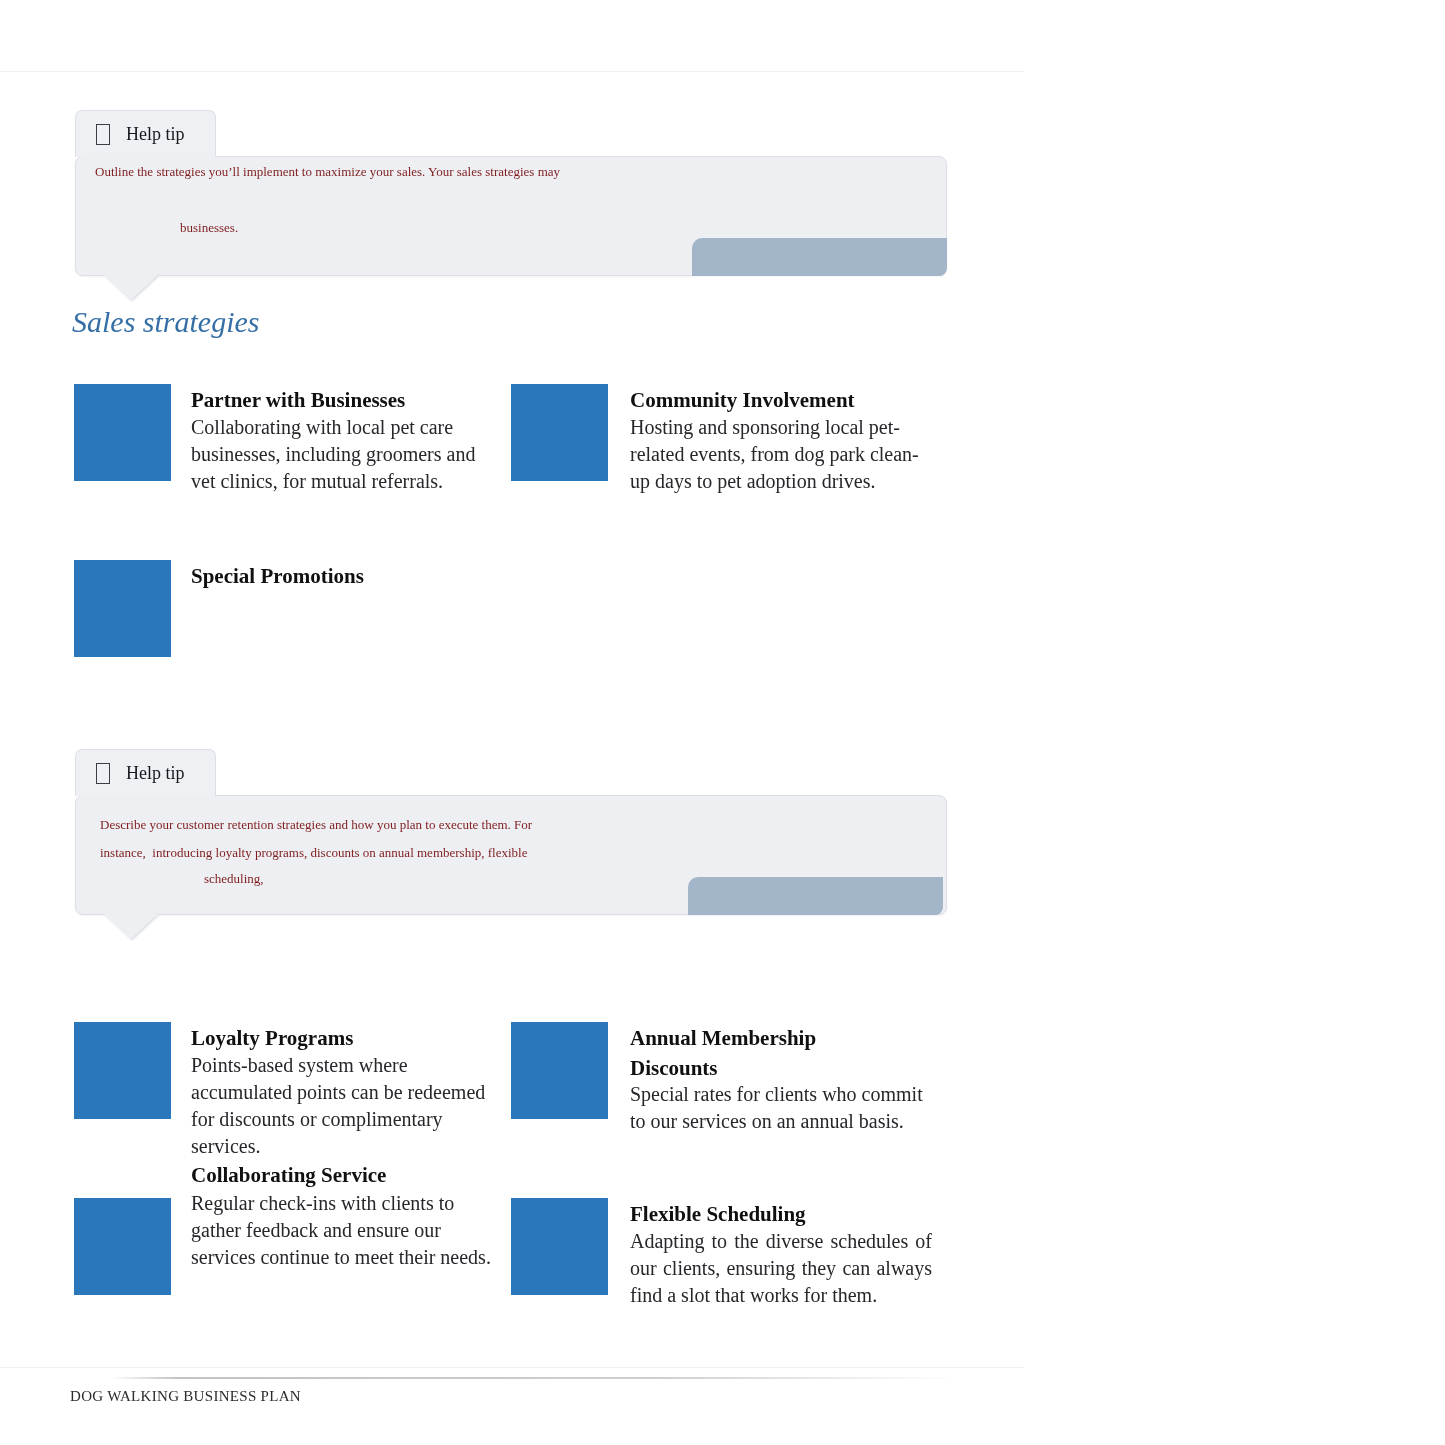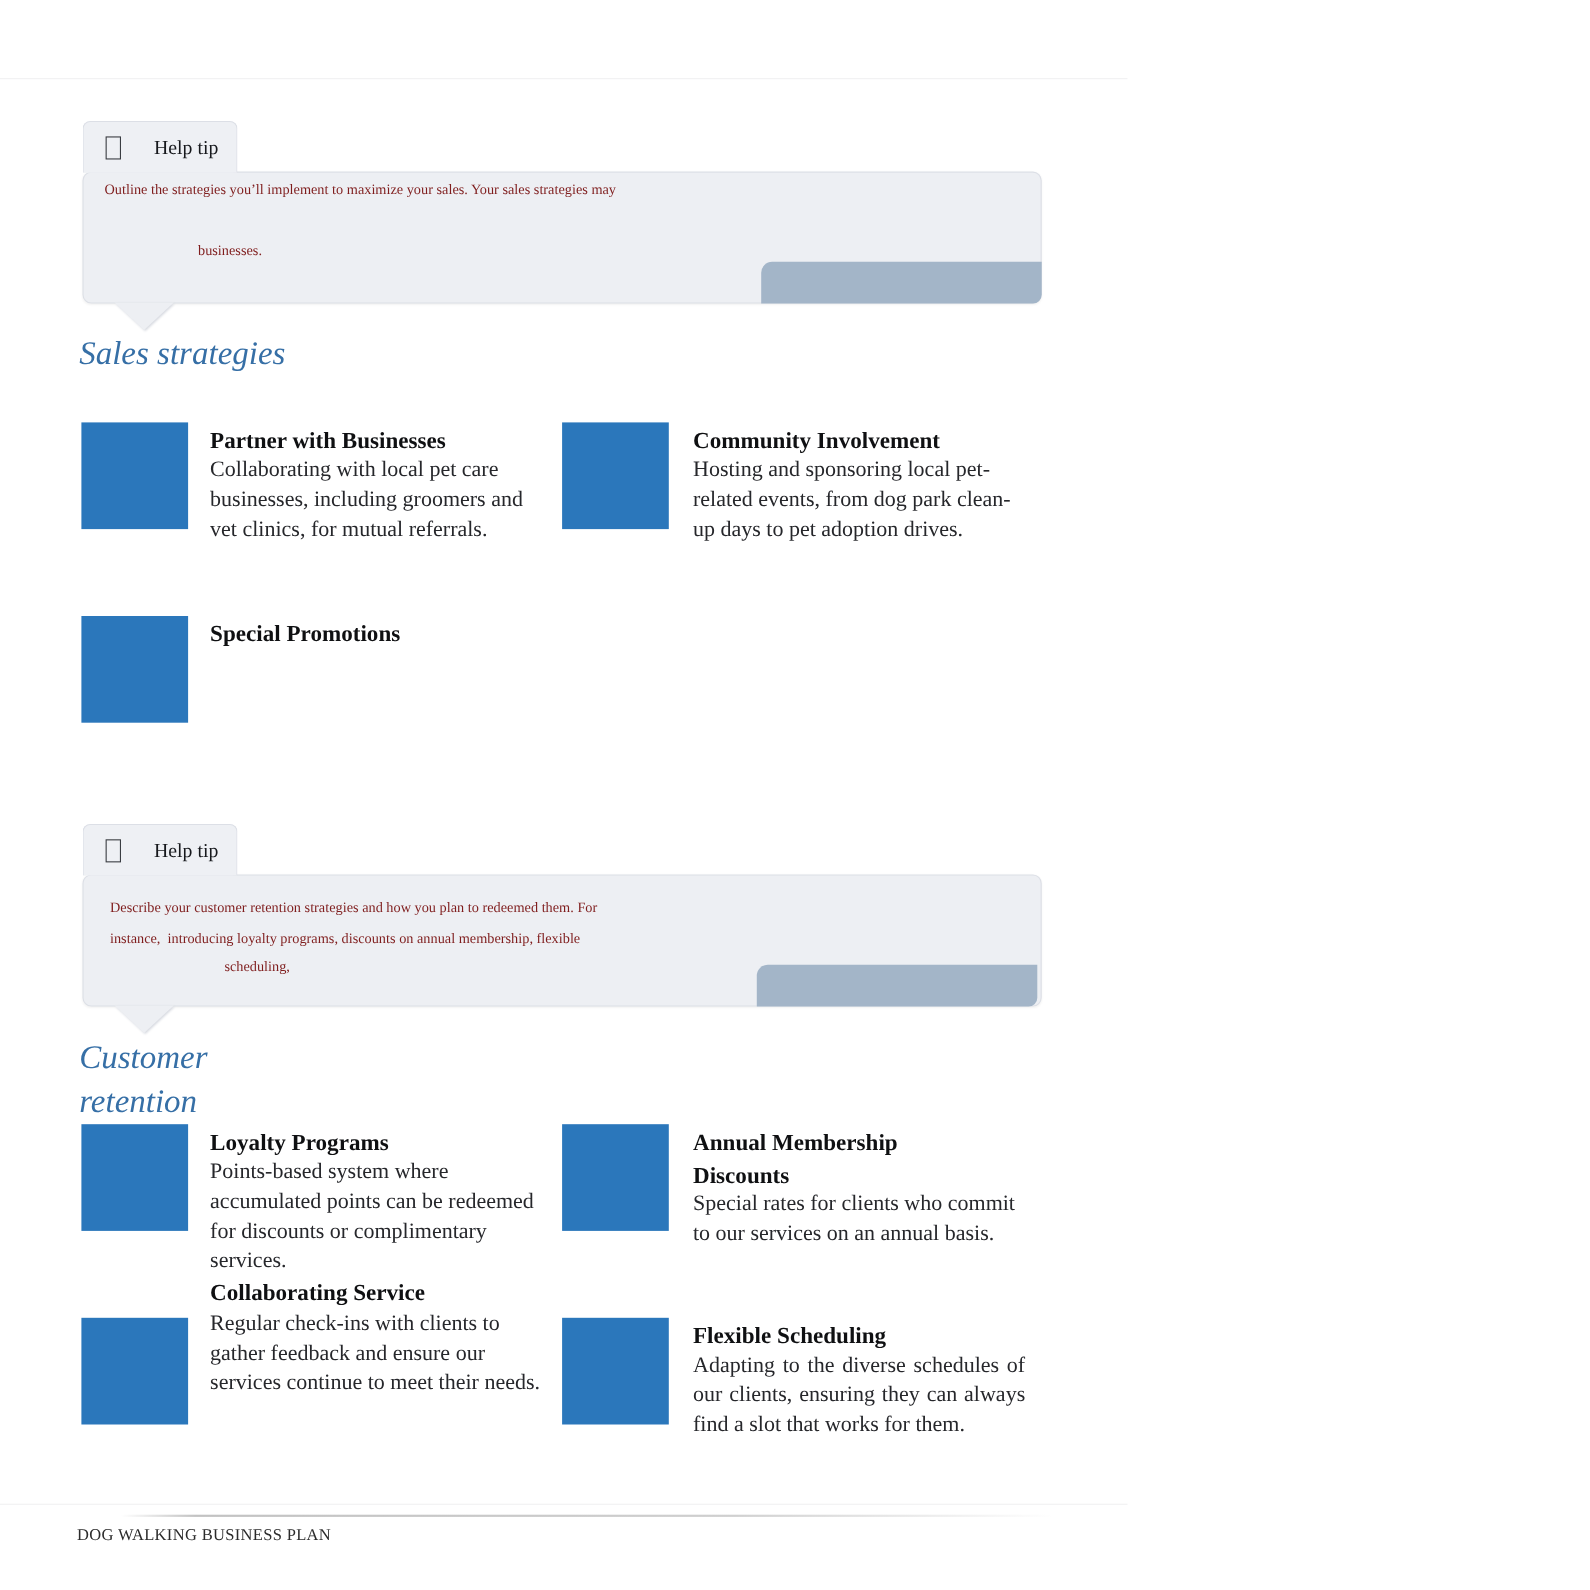--- a/index.html
+++ b/index.html
@@ -8,21 +8,21 @@
 
   .rule{position:absolute;height:1px;background:#f1f1f2;}
   .rule-top{left:0;top:71px;width:1025px;}
   .rule-footer{left:0;top:1367px;width:1025px;}
   .rule-footer-strong{position:absolute;left:110px;top:1377px;width:848px;height:2px;
     background:linear-gradient(to right, rgba(185,185,185,0), #c2c2c2 8%, #cfcfcf 65%, rgba(207,207,207,0));}
 
   
   .tip-tab{position:absolute;left:75px;width:141px;height:47px;background:#eef0f4;
     border:1px solid #dcdfe6;border-bottom:none;border-radius:7px 7px 0 0;
-    display:flex;align-items:center;gap:30px;padding-left:20px;box-sizing:border-box;z-index:3;}
+    display:flex;align-items:center;gap:16px;padding-left:20px;box-sizing:border-box;z-index:3;}
   .tab1{top:110px}.tab2{top:749px}
   .tab-icon{display:inline-block;width:12px;height:19px;border:1.5px solid #3a3d42;background:transparent;}
   .tab-label{font-size:18px;color:#16181c;}
 
   .tip-box{position:absolute;left:75px;width:872px;height:120px;background:#edeff3;
     border:1px solid #dcdfe6;border-radius:8px;box-sizing:border-box;z-index:1;
     box-shadow:0 1px 2px rgba(0,0,0,0.05);}
   .box1{top:156px}.box2{top:795px}
 
   .tip-handle{position:absolute;width:255px;height:38px;background:#a3b5c8;
@@ -92,25 +92,24 @@
   <div class="sq sq-a3"></div>
   <div class="item-title ti-a3">Special Promotions</div>
 
   <div class="tip-tab tab2">
     <span class="tab-icon"></span>
     <span class="tab-label">Help tip</span>
   </div>
   <div class="tip-box box2"></div>
   <div class="tip-handle handle2"></div>
   <div class="tip-tail tail2"></div>
-  <div class="tip-line t2l1">Describe your customer retention strategies and how you plan to redeemed them. For</div>
+  <div class="tip-line t2l1">Describe your customer retention strategies and how you plan to execute them. For</div>
   <div class="tip-line t2l2">instance, &nbsp;introducing loyalty programs, discounts on annual membership, flexible</div>
   <div class="tip-line t2l3">scheduling,</div>
 
-  <div class="sec-heading h2">Customer retention</div>
 
   <div class="sq sq-b1"></div>
   <div class="item-title ti-b1">Loyalty Programs</div>
   <div class="item-desc td-b1">Points-based system where accumulated points can be redeemed for discounts or complimentary services.</div>
 
   <div class="sq sq-b2"></div>
   <div class="item-title ti-b2">Annual Membership Discounts</div>
   <div class="item-desc td-b2">Special rates for clients who commit to our services on an annual basis.</div>
 
   <div class="item-title ti-b3">Collaborating Service</div>

